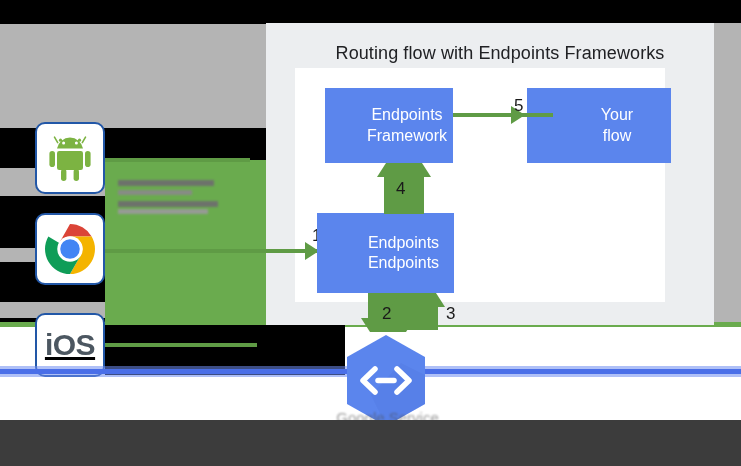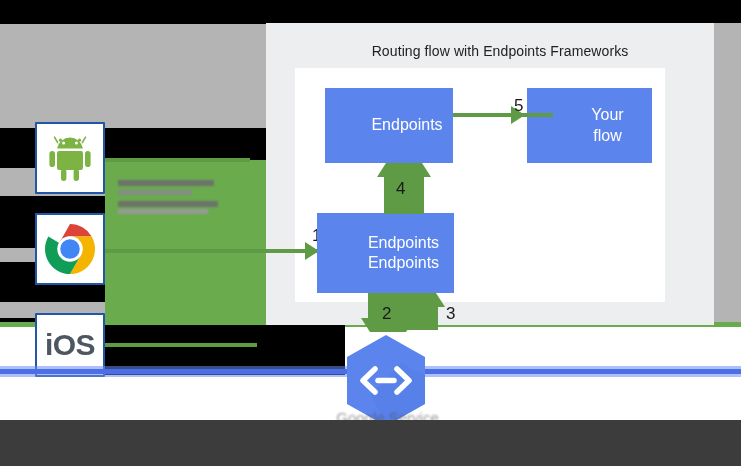--- a/index.html
+++ b/index.html
@@ -105,21 +105,21 @@
     position: absolute;
     left: 266px; top: 23px;
     width: 448px; height: 302px;
     background: #eceef0;
   }
   .figure-title {
     position: absolute;
     left: 0; top: 20px;
     width: 468px;
     text-align: center;
-    font-size: 14px;
+    font-size: 18px;
     color: #202124;
     letter-spacing: .1px;
   }
   .figure-canvas {
     position: absolute;
     left: 29px; top: 45px;
     width: 370px; height: 234px;
     background: #ffffff;
   }
 
@@ -130,21 +130,21 @@
     color: #ffffff;
     display: flex;
     align-items: center;
     justify-content: center;
     text-align: center;
     font-size: 16px;
     line-height: 1.28;
     box-sizing: border-box;
   }
   .node-ep-framework { left: 325px; top: 88px;  width: 128px; height: 75px; }
-  .node-your-code    { left: 527px; top: 88px;  width: 125px; height: 75px; }
+  .node-your-code    { left: 527px; top: 88px;  width: 144px; height: 75px; }
   .node-ep-mgmt      { left: 317px; top: 213px; width: 137px; height: 80px; }
 
   
   .arrow-line {
     position: absolute;
     background: #5f9b45;
   }
   .arrow-head {
     position: absolute;
     width: 0; height: 0;
@@ -194,25 +194,26 @@
   
   .a3-line { left: 398px; top: 302px; width: 4px; height: 28px; }
   .a3-head { left: 391px; top: 293px; }
   .lbl-3   { left: 410px; top: 304px; }
 
   
   .client-tile {
     position: absolute;
     background: #ffffff;
     border: 2px solid #2257a7;
-    border-radius: 1px;
+    border-radius: 10px;
     box-sizing: border-box;
     display: flex;
     align-items: center;
     justify-content: center;
+    text-decoration: underline;
   }
   .tile-android { left: 35px; top: 122px; width: 70px; height: 72px; }
   .tile-chrome  { left: 35px; top: 213px; width: 70px; height: 72px; }
   .tile-ios     { left: 35px; top: 313px; width: 70px; height: 64px; }
 
   .ios-text {
     font-size: 30px;
     font-weight: bold;
     color: #4c5761;
     letter-spacing: -.5px;
@@ -278,20 +279,21 @@
     <div class="figure-canvas"></div>
   </div>
 
   <div class="arrow-line a1-line layer-top"></div>
   <div class="arrow-head head-right a1-head layer-top"></div>
   <div class="arrow-label lbl-1 layer-top">1</div>
 
   <div class="node node-ep-framework layer-top">
     <div>
       <div>Endpoints</div>
+      <div>Framework</div>
     </div>
   </div>
 
   <div class="node node-your-code layer-top">
     <div>
       <div>Your</div>
       <div>flow</div>
     </div>
   </div>
 

